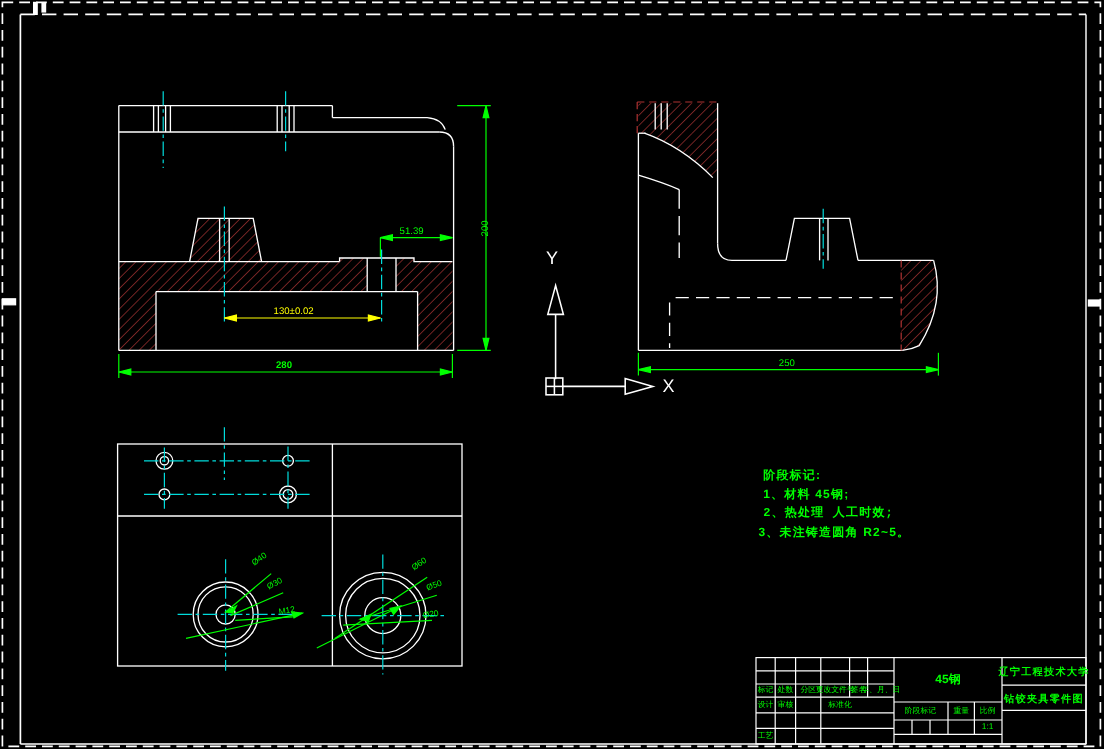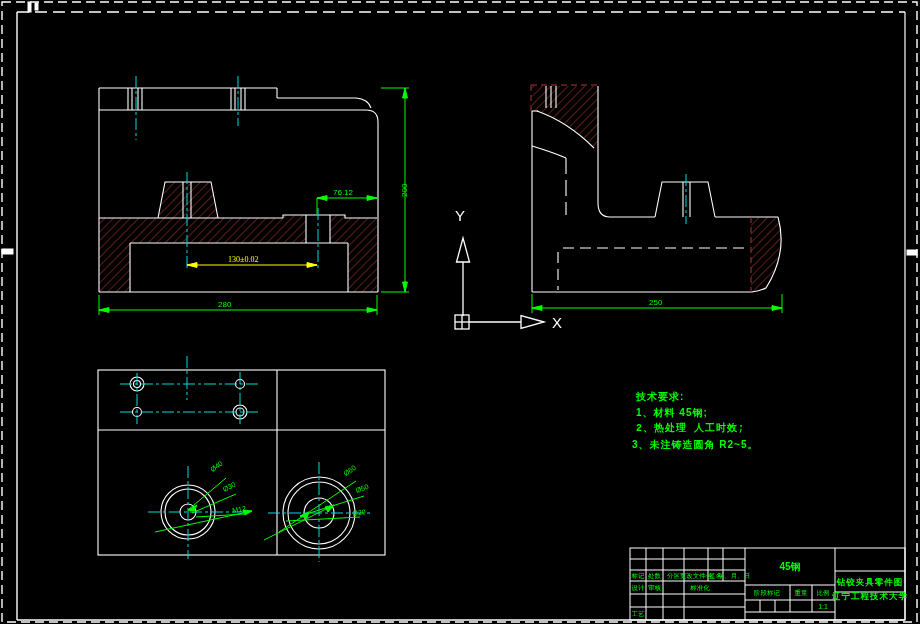--- a/index.html
+++ b/index.html
@@ -231,30 +231,30 @@
       <line x1="790" y1="585" x2="790" y2="612"></line>
       <line x1="812" y1="585" x2="812" y2="612"></line>
       <line x1="760" y1="600" x2="760" y2="612"></line>
       <line x1="775" y1="600" x2="775" y2="612"></line>
       <line x1="835" y1="571" x2="905" y2="571"></line>
       <line x1="835" y1="592" x2="905" y2="592"></line>
     </g>
   </svg>
 
   <div>
-    <span class="t note" style="left:636px;top:392px;">技术要求:</span>
+    <span class="t note" style="left:636px;top:392px;">阶段标记:</span>
     <span class="t note" style="left:636px;top:408px;">1、材料 45钢;</span>
     <span class="t note" style="left:636px;top:424px;font-family:Liberation Mono, monospace;">2、热处理 人工时效;</span>
     <span class="t note" style="left:632px;top:440px;">3、未注铸造圆角 R2~5。</span>
   </div>
 
-  <span class="t dim" style="left:218px;top:301px;">280</span>
+  <span class="t dim" style="left:230px;top:301px;font-weight:bold;">280</span>
   <span class="t dim rot90" style="left:401px;top:197px;">200</span>
-  <span class="t dim" style="left:333px;top:189px;">76.12</span>
-  <span class="t dimy" style="left:228px;top:256px;font-family:Liberation Serif, serif;">130±0.02</span>
+  <span class="t dim" style="left:333px;top:189px;">51.39</span>
+  <span class="t dimy" style="left:228px;top:256px;">130±0.02</span>
   <span class="t dim" style="left:649px;top:299px;">250</span>
 
   <span class="t lead" style="left:213px;top:466px;transform:rotate(-35deg);">Ø40</span>
   <span class="t lead" style="left:225px;top:486px;transform:rotate(-28deg);">Ø30</span>
   <span class="t lead" style="left:233px;top:507px;transform:rotate(-10deg);">M12</span>
   <span class="t lead" style="left:346px;top:470px;transform:rotate(-33deg);">Ø60</span>
   <span class="t lead" style="left:357px;top:487px;transform:rotate(-20deg);">Ø50</span>
   <span class="t lead" style="left:353px;top:510px;transform:rotate(-8deg);">Ø20</span>
 
   <span class="t ucs" style="left:455px;top:208px;">Y</span>
@@ -269,17 +269,17 @@
     <span class="t tb" style="left:734px;top:575.5px;">年、月、日</span>
     <span class="t tb" style="left:638px;top:587.5px;">设计</span>
     <span class="t tb" style="left:654.5px;top:587.5px;">审核</span>
     <span class="t tb" style="left:700px;top:587.5px;">标准化</span>
     <span class="t tb" style="left:638px;top:613.5px;">工艺</span>
     <span class="t tbm" style="left:790px;top:567px;">45钢</span>
     <span class="t tb" style="left:767px;top:592.5px;">阶段标记</span>
     <span class="t tb" style="left:801px;top:592.5px;">重量</span>
     <span class="t tb" style="left:823px;top:592.5px;">比例</span>
     <span class="t tb" style="left:823px;top:606px;font-size:7px;">1:1</span>
-    <span class="t tbt" style="left:870px;top:559.5px;margin-top:36px;">辽宁工程技术大学</span>
+    <span class="t tbt" style="left:870px;top:559.5px;">辽宁工程技术大学</span>
     <span class="t tbt" style="left:870px;top:581.5px;font-family:Liberation Serif, serif;">钻铰夹具零件图</span>
   </div>
 
 </div>
 
 </body></html>

